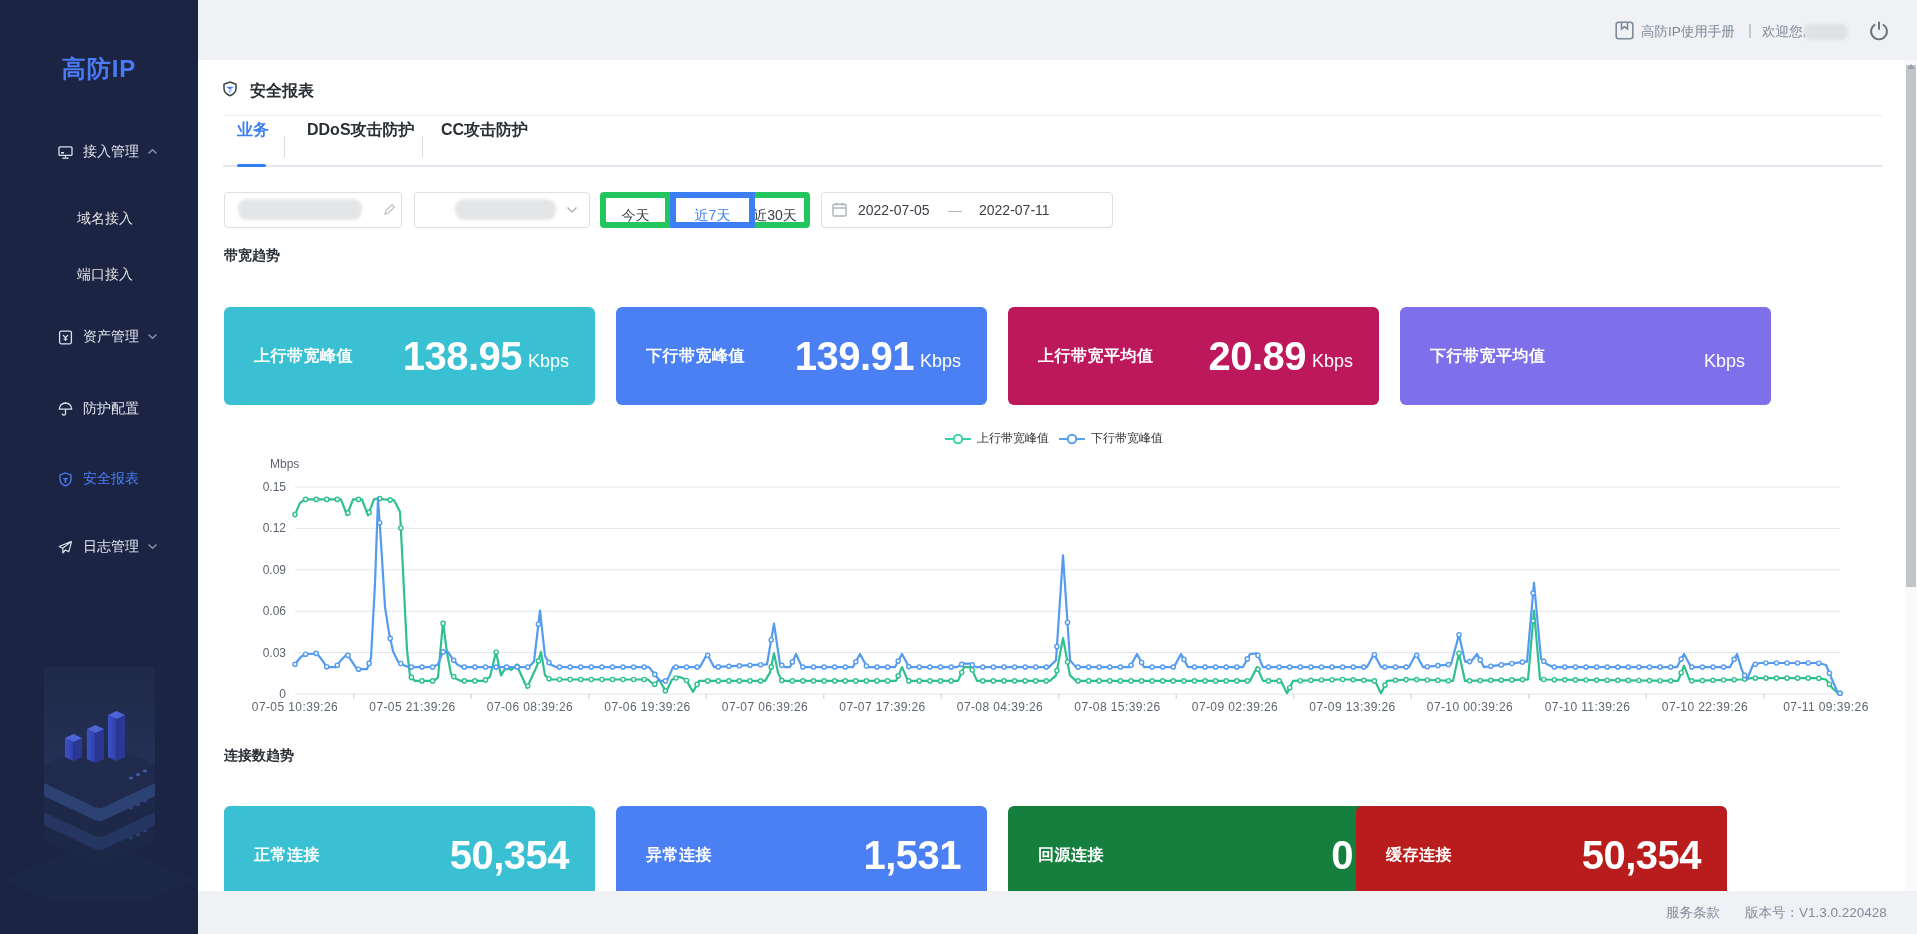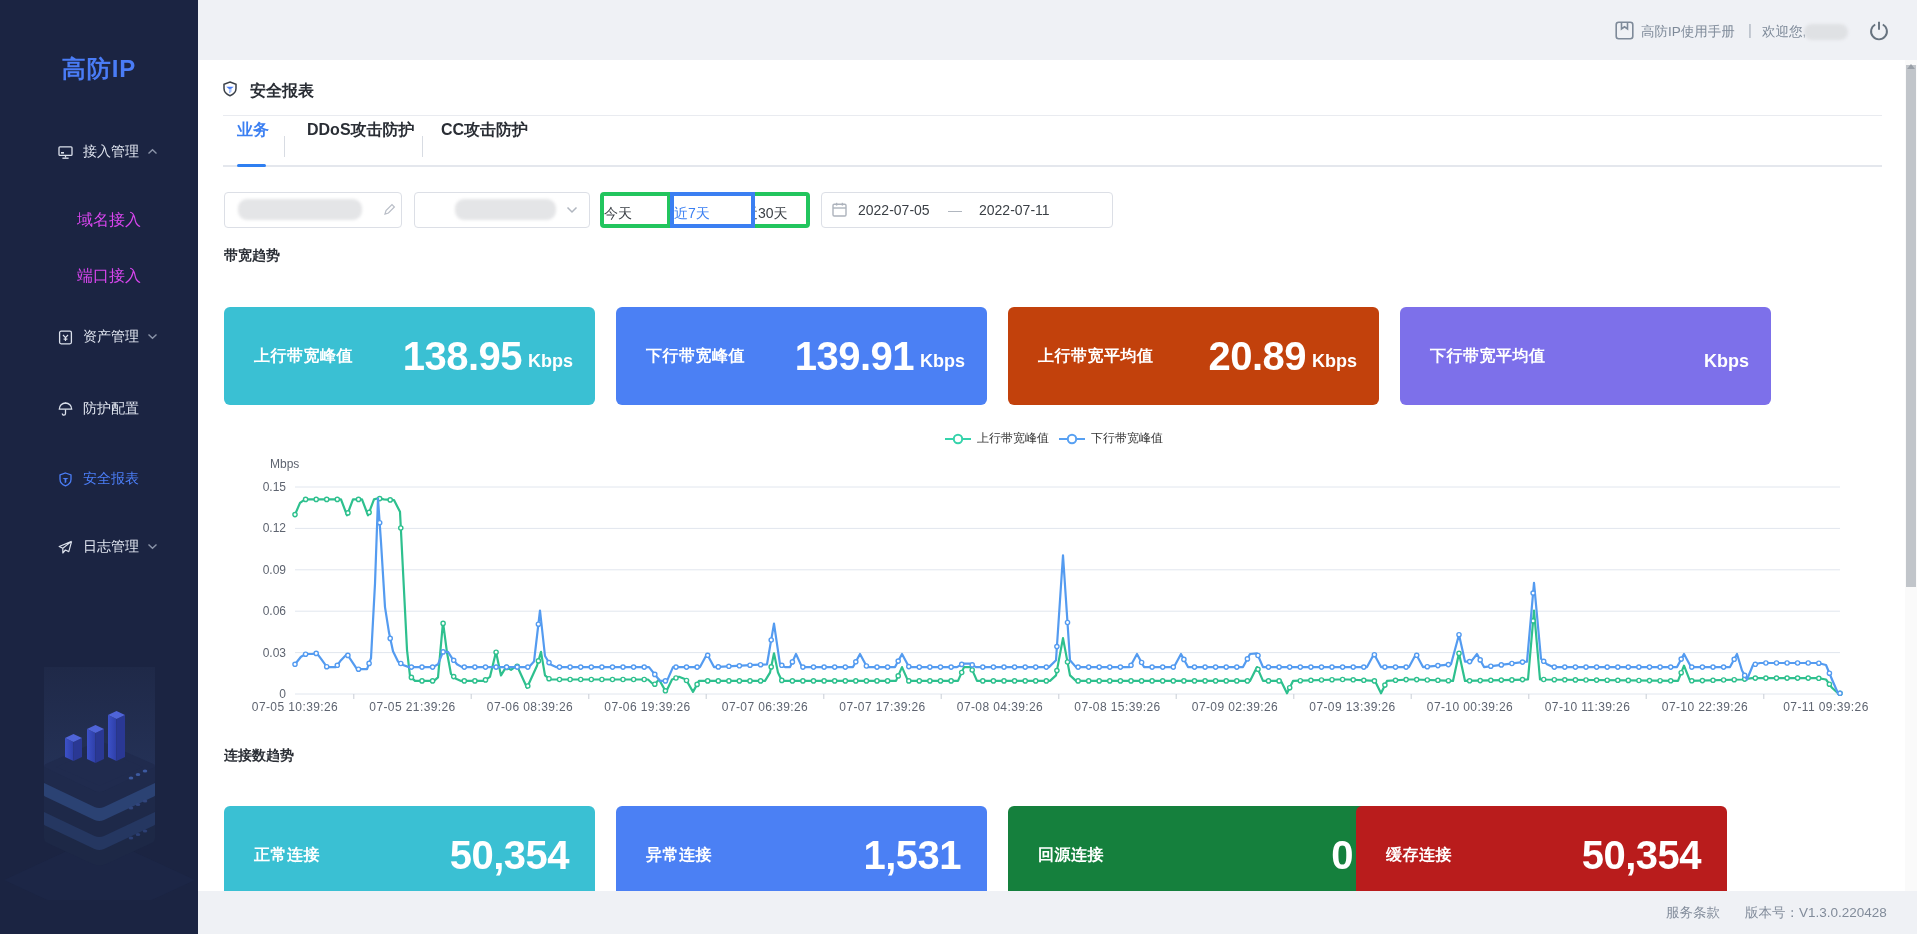--- a/index.html
+++ b/index.html
@@ -1,26 +1,26 @@
 <!DOCTYPE html>
 <html lang="zh"><head><meta charset="utf-8">
 <style>
 *{margin:0;padding:0;box-sizing:border-box}
 html,body{width:1917px;height:934px;overflow:hidden}
 body{position:relative;font-family:"Liberation Sans",sans-serif;background:#fff}
 .abs{position:absolute}
 .mi{position:absolute;left:58px;display:flex;align-items:center;color:#e1e6f0;font-size:14px;height:24px}
 .mi svg{margin-right:10px}
-.sub{position:absolute;left:77px;color:#d946ef;font-size:16px}
+.sub{position:absolute;left:77px;color:#e5e5e5;font-size:14px}
 .arrow{position:absolute;left:147px}
 .card{position:absolute;width:371px;height:98px;border-radius:6px;color:#fff}
 .cl{position:absolute;left:30px;top:0;height:98px;display:flex;align-items:center;font-size:16px;font-weight:bold;letter-spacing:.5px}
 .cv{position:absolute;top:0;height:98px;display:flex;align-items:center;font-size:40px;font-weight:bold;letter-spacing:-0.5px}
-.cu{position:absolute;left:304px;top:352px;font-size:18px;font-weight:bold}
-.btn{position:absolute;top:192px;height:36px;line-height:34px;text-align:left;font-size:14px;color:#3a3f45;background:#fff;border:4px solid #22c55e}
+.cu{position:absolute;left:304px;top:352px;font-size:18px;font-weight:normal}
+.btn{position:absolute;top:192px;height:36px;line-height:34px;text-align:center;font-size:14px;color:#3a3f45;background:#fff;border:6px solid #22c55e}
 .tabsep{position:absolute;top:136px;width:1px;height:21px;background:#d8dce3}
 .tab{position:absolute;top:120px;font-size:16px;font-weight:bold;color:#2a2e35}
 .blob{position:absolute;background:#e4e5e7;border-radius:9px;filter:blur(1.5px)}
 </style></head><body>
 
 <div class="abs" style="left:198px;top:0;width:1719px;height:60px;background:#eff1f5"></div>
 <div class="abs" style="left:198px;top:891px;width:1719px;height:43px;background:#eff1f5;z-index:30"></div>
 <div class="abs" style="left:1666px;top:904px;font-size:13.5px;color:#828c9b;z-index:31">服务条款</div>
 <div class="abs" style="left:1745px;top:904px;font-size:13.5px;color:#828c9b;z-index:31">版本号：V1.3.0.220428</div>
 <svg class="abs" style="left:1615px;top:21px" width="19" height="19" viewBox="0 0 19 19">
@@ -187,21 +187,21 @@
 <div class="card" style="left:224px;top:307px;background:#3ac0d3">
     <span class="cl">上行带宽峰值</span>
     <span class="cv" style="right:73px">138.95</span>
     <span class="cu" style="top:44px">Kbps</span>
   </div>
 <div class="card" style="left:616px;top:307px;background:#4b80f4">
     <span class="cl">下行带宽峰值</span>
     <span class="cv" style="right:73px">139.91</span>
     <span class="cu" style="top:44px">Kbps</span>
   </div>
-<div class="card" style="left:1008px;top:307px;background:#c2410c">
+<div class="card" style="left:1008px;top:307px;background:#be185d">
     <span class="cl">上行带宽平均值</span>
     <span class="cv" style="right:73px">20.89</span>
     <span class="cu" style="top:44px">Kbps</span>
   </div>
 <div class="card" style="left:1400px;top:307px;background:#7d70ea">
     <span class="cl">下行带宽平均值</span>
     <span class="cu" style="top:44px">Kbps</span>
   </div>
 
 <div class="abs" style="left:945px;top:430px;display:flex;align-items:center">

